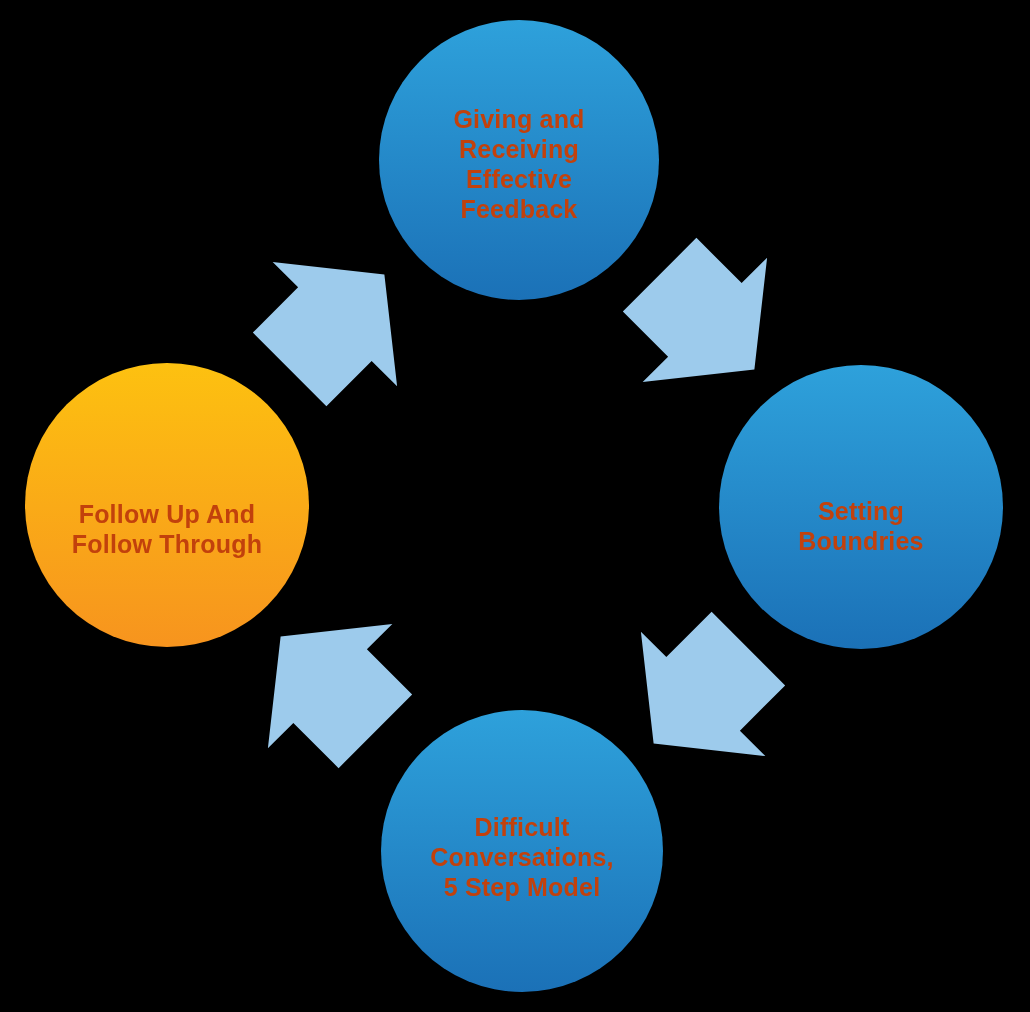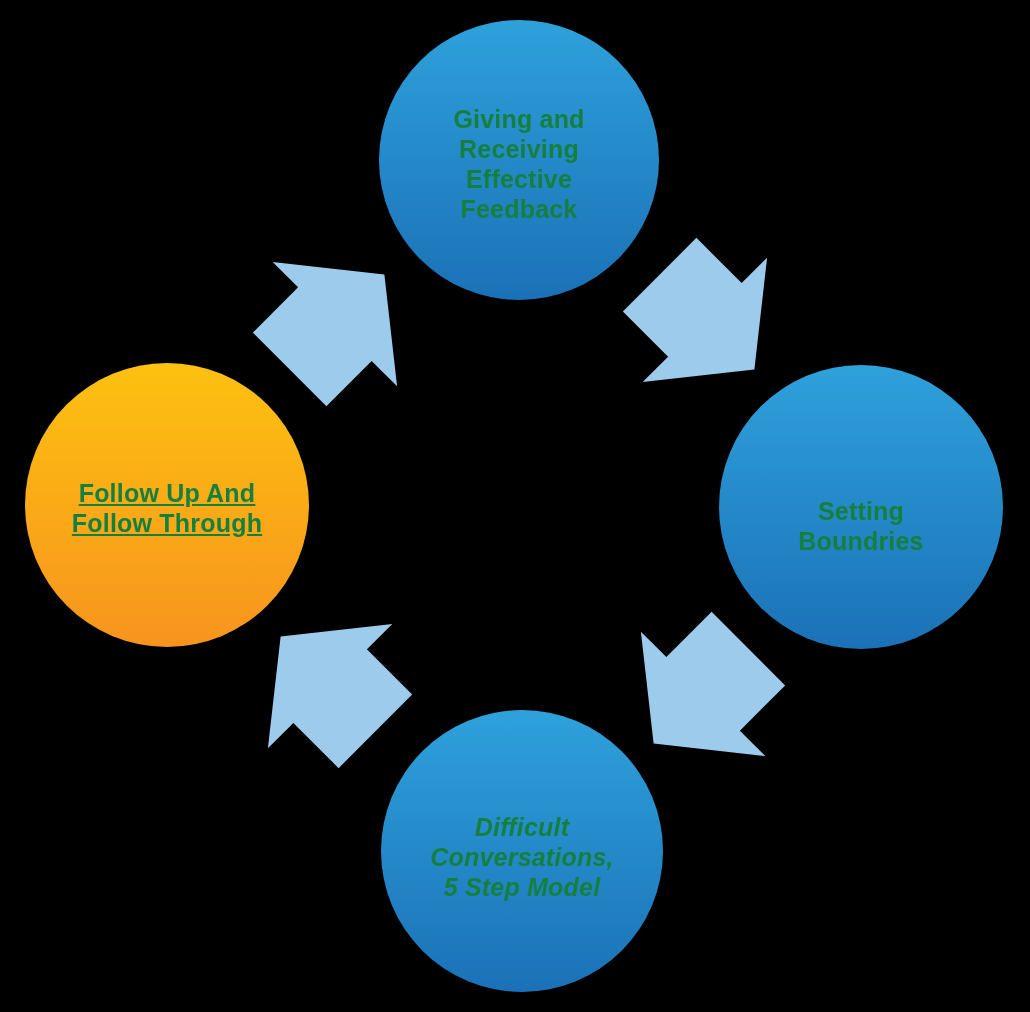--- a/index.html
+++ b/index.html
@@ -16,32 +16,32 @@
     font-family: "Liberation Sans", sans-serif;
   }
   .diagram-svg {
     position: absolute;
     left: 0;
     top: 0;
   }
   .node-label {
     position: absolute;
     transform: translate(-50%, -50%);
-    color: #15803d;
+    color: #c2410c;
     font-weight: bold;
     font-size: 25px;
     line-height: 30px;
     text-align: center;
     white-space: pre-line;
     letter-spacing: 0.2px;
   }
   .label-top    { left: 519px; top: 164px; }
   .label-right  { left: 861px; top: 514px; margin-top: 12px; }
-  .label-bottom { left: 522px; top: 857px; font-style: italic; }
-  .label-left   { left: 167px; top: 508px; text-decoration: underline; }
+  .label-bottom { left: 522px; top: 857px; }
+  .label-left   { left: 167px; top: 529px; }
 </style>
 </head>
 <body>
 
 <div class="canvas">
 
   <svg class="diagram-svg" width="1030" height="1012" viewBox="0 0 1030 1012">
     <defs>
       <linearGradient id="gradBlue" x1="0" y1="0" x2="0" y2="1">
         <stop offset="0%" stop-color="#2EA1DB"></stop>

